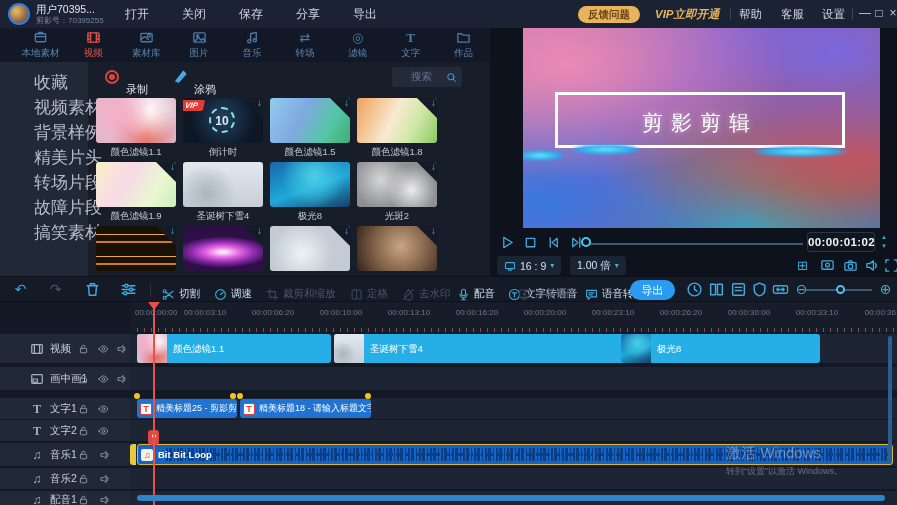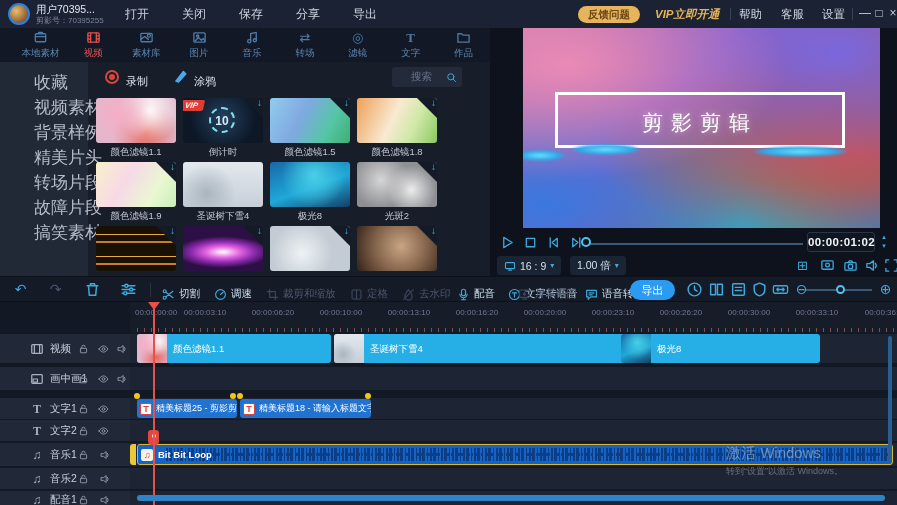--- a/index.html
+++ b/index.html
@@ -34,21 +34,21 @@
 
   
   .library { position:absolute; left:0; top:62px; width:490px; height:214px; background:#171d29; overflow:hidden; }
   .sidebar { position:absolute; left:0; top:0; width:88px; height:214px; background:#212836; }
   .side-item { position:relative; height:25px; line-height:25px; padding-left:34px; font-size:17px; color:#b6bdca; white-space:nowrap; }
   .side-item.active { color:#d9ecfb; }
   .side-item.active::before { content:""; position:absolute; left:0; top:5px; width:3px; height:15px; background:#2f9fe8; }
   .tools { position:absolute; left:88px; top:0; width:402px; height:30px; }
   .rec-ic { position:absolute; left:17px; top:8px; width:14px; height:14px; border-radius:50%; border:2px solid #d8453c; background:#171d29; }
   .rec-ic::after { content:""; position:absolute; left:2px; top:2px; width:6px; height:6px; border-radius:50%; background:#d8453c; }
-  .tool-label { position:absolute; top:12px; font-size:11px; color:#dde3ec; }
+  .tool-label { position:absolute; top:20px; font-size:11px; color:#dde3ec; }
   .pen-ic { position:absolute; left:85px; top:7px; width:15px; height:15px; }
   .searchbox { position:absolute; right:28px; top:5px; width:70px; height:20px; background:#232b3a; border-radius:3px;
     display:flex; align-items:center; padding:0 5px; }
   .searchbox .ph { flex:1; font-size:10.5px; color:#69738a;text-align:center; }
   .searchbox svg { width:11px; height:11px; color:#3fa8dc; }
   .grid { position:absolute; left:96px; top:36px; width:386px; display:grid; grid-template-columns:repeat(4,80px); column-gap:7px; row-gap:4px; }
   .cell { width:80px; }
   .thumb { position:relative; width:80px; height:45px; border-radius:3px; overflow:hidden; }
   .cap { margin-top:3px; font-size:9.5px; color:#c2c8d4; text-align:center; white-space:nowrap; overflow:hidden; height:12px; }
   .dl { position:absolute; right:0; top:0; width:0; height:0; border-top:20px solid #151b26; border-left:20px solid transparent; }

